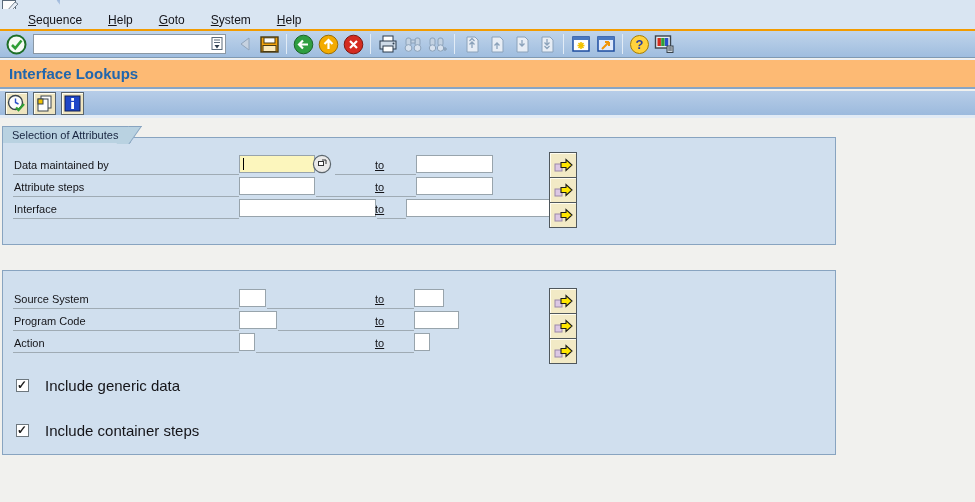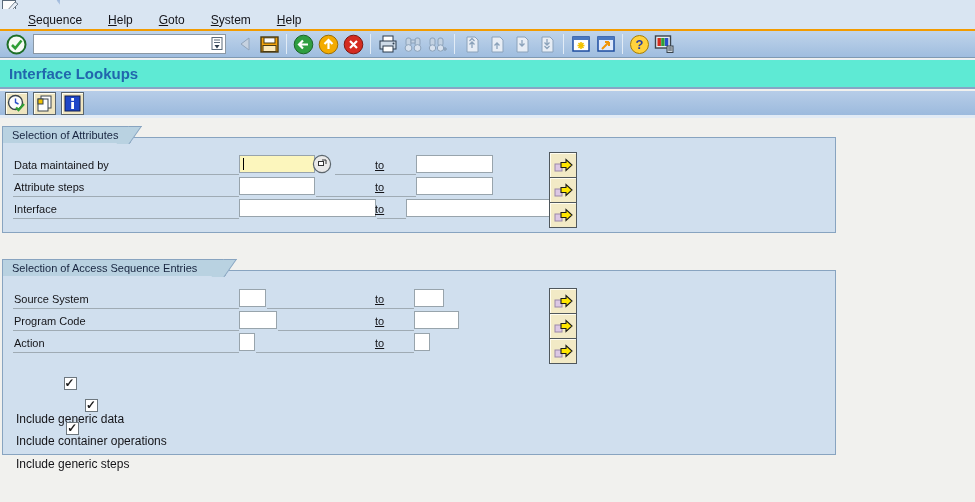--- a/index.html
+++ b/index.html
@@ -32,40 +32,40 @@
     border-bottom:1px solid #7f99b3; display:flex; align-items:center; padding:0 4px;
   }
   .tbtn { width:23px; height:23px; display:flex; align-items:center; justify-content:center; margin:0 1px; }
   .tsep { width:1px; height:20px; background:#8ba5c1; border-right:1px solid #e2ecf6; margin:0 4px; }
   #command-wrap { position:relative; width:193px; height:20px; margin:0 6px 0 4px; }
   #command-field { width:100%; height:20px; border:1px solid #8a97a3; background:#fff; padding:1px 18px 1px 3px; font:11px "Liberation Sans",sans-serif; }
   #command-dd { position:absolute; right:2px; top:2px; width:15px; height:16px; background:#fff; display:flex; align-items:center; justify-content:center; }
 
   
   #screen-title-bar {
-    position:absolute; top:59px; left:0; right:0; height:30px; background:#5eead4;
+    position:absolute; top:59px; left:0; right:0; height:30px; background:#fdba74;
     border-top:1px solid #e7eef7; border-bottom:2px solid #87a5c6;
     display:flex; align-items:center; padding-left:9px;
   }
   #screen-title { font-size:15px; font-weight:bold; color:#2166ad; }
 
   
   #app-toolbar {
     position:absolute; top:91px; left:0; right:0; height:27px;
     background:linear-gradient(#b7cde8,#9cbadd);
     border-bottom:3px solid #e2ebf5;
     display:flex; align-items:center; gap:5px; padding-left:5px;
   }
   .abtn { width:23px; height:23px; background:#efe5c0; border:1px solid #59646c;
     box-shadow:inset 1px 1px 0 #fffef2; display:flex; align-items:center; justify-content:center; }
 
   
   #content { position:absolute; top:121px; left:0; right:0; bottom:0; background:#f1f1ee; }
   .group { position:absolute; left:2px; width:834px; background:#d0dfee; border:1px solid #88a4c0; }
-  #group1 { top:16px; height:96px; }
+  #group1 { top:16px; height:108px; }
   #group2 { top:149px; height:185px; }
   .gtab {
     position:absolute; top:-12px; left:-1px; height:17px; background:#b9d2e1;
     border:1px solid #88a4c0; border-bottom:none;
     font-size:11px; color:#17243f; padding:2px 2px 0 9px; white-space:nowrap;
   }
   .gtab::after {
     content:""; position:absolute; right:-12px; top:-1px; width:12px; height:17px;
     background:#b9d2e1; border-top:1px solid #88a4c0; border-right:1px solid #88a4c0;
     transform:skewX(-35deg); transform-origin:top left;
@@ -102,21 +102,21 @@
   #g2r3 .ulB { left:253px; width:158px; }
 
   .mc { position:absolute; left:309px; top:-1px; width:20px; height:20px; }
 
   .multi { position:absolute; left:546px; width:28px; height:26px; background:#f2eac6;
     border:1px solid #4f575c; box-shadow:inset 1px 1px 0 #fffdf0;
     display:flex; align-items:center; justify-content:center; }
   #m1a { top:14px; } #m1b { top:39px; } #m1c { top:64px; }
   #m2a { top:17px; } #m2b { top:42px; } #m2c { top:67px; }
 
-  .cb-row { position:absolute; left:13px; display:flex; align-items:center; gap:22px; font-size:12px; color:#141418;flex-direction:column; }
+  .cb-row { position:absolute; left:13px; display:flex; align-items:center; gap:16px; font-size:15px; color:#141418; }
   #cb1 { top:106px; } #cb2 { top:128px; } #cb3 { top:151px; }
   .cb { width:13px; height:13px; background:#fff; border:1px solid #6d777e; position:relative; }
   .cb.on::after { content:"✓"; position:absolute; left:0px; top:-2px; font-size:12px; font-weight:bold; color:#1c1c1c; }
 
   svg { display:block; }
 </style>
 </head>
 <body>
 
 <div id="top-strip">
@@ -402,21 +402,20 @@
       <span>
         <svg width="20" height="18" viewBox="0 0 20 18">
             <rect x="2" y="8" width="7" height="7" fill="#dcc8e4" stroke="#9a88a8"></rect>
             <path d="M8 6.5 h5 V3.5 l6 5.5 -6 5.5 V11.5 H8 Z" fill="#ffe600" stroke="#1a1a1a" stroke-width="1.1"></path>
           </svg>
       </span>
     </div>
   </div>
 
   <div class="group" id="group2">
-    <div class="gtab" id="tab2">Selection of Access Sequence Entries</div>
 
     <div class="row" id="g2r1">
       <span class="lbl">Source System</span>
       <span class="ul ulA"></span>
       <span class="ul ulB"></span>
       <input class="inp f1" value="" style="">
       <span class="to">to</span>
       <input class="inp f2" value="" style="">
     </div>
     <div class="row" id="g2r2">
@@ -458,22 +457,18 @@
             <rect x="2" y="8" width="7" height="7" fill="#dcc8e4" stroke="#9a88a8"></rect>
             <path d="M8 6.5 h5 V3.5 l6 5.5 -6 5.5 V11.5 H8 Z" fill="#ffe600" stroke="#1a1a1a" stroke-width="1.1"></path>
           </svg>
       </span>
     </div>
 
     <div class="cb-row" id="cb1">
       <span class="cb on"></span>
       <span>Include generic data</span>
     </div>
-    <div class="cb-row" id="cb2">
-      <span class="cb on"></span>
-      <span>Include container operations</span>
-    </div>
     <div class="cb-row" id="cb3">
       <span class="cb on"></span>
-      <span>Include generic steps</span>
+      <span>Include container steps</span>
     </div>
   </div>
 </div>
 
 </body></html>

